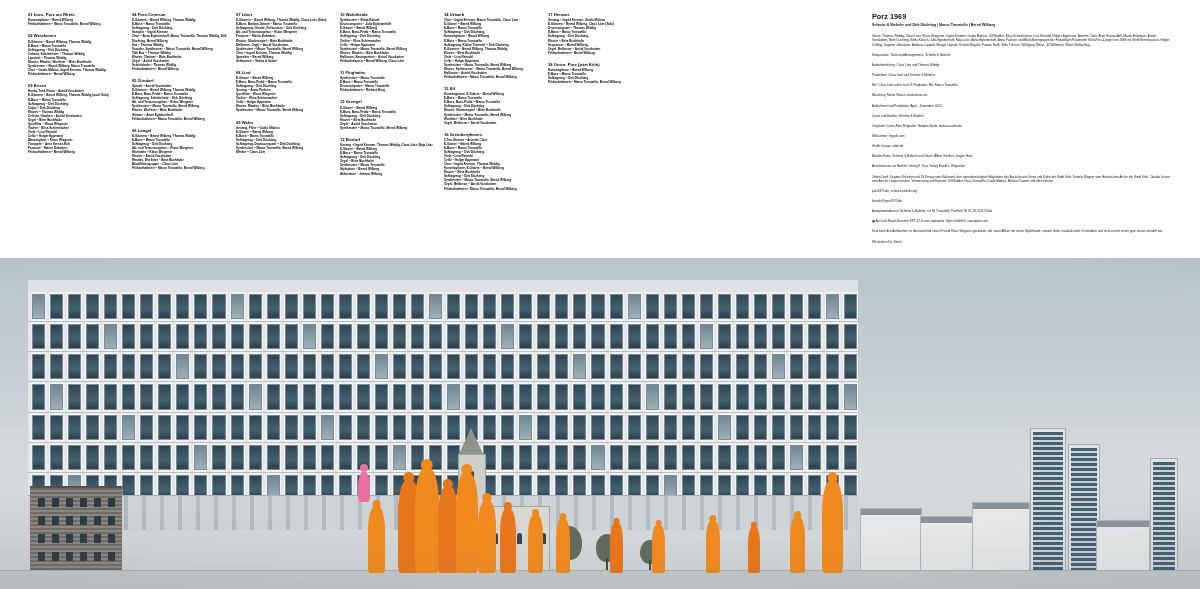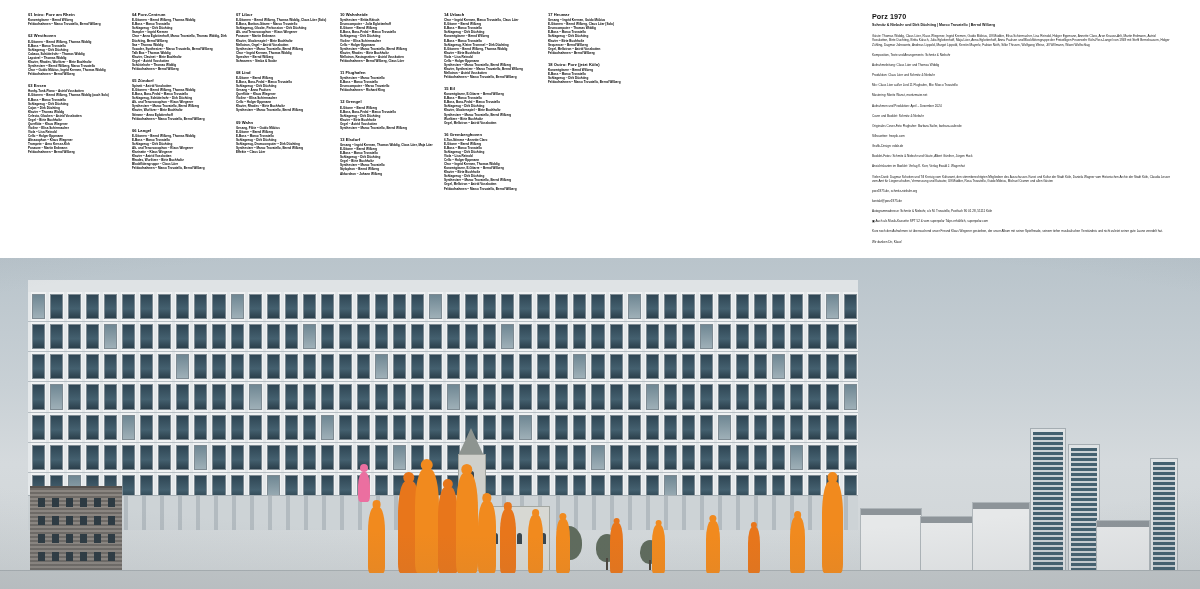--- a/index.html
+++ b/index.html
@@ -394,21 +394,21 @@
           <div class="bline">Konzertgitarre – Bernd Wilberg</div>
           <div class="bline">E-Bass – Marco Trovatello</div>
           <div class="bline">Schlagzeug – Dirk Düchting</div>
           <div class="bline">Feldaufnahmen – Marco Trovatello, Bernd Wilberg</div>
         </div>
       </div>
 
     </div>
 
     <div class="prose">
-      <h1>Porz 1970</h1>
+      <h1>Porz 1969</h1>
       <div class="sub">Schmitz &amp; Niebuhr und Dirk Düchting | Marco Trovatello | Bernd Wilberg</div>
       <p>Gäste: Thomas Widdig, Claus Löer, Klaus Wiegener, Ingrid Kremen, Guido Möbius, Ulf Müdder, Elisa Schirrmacher, Lisa Reinold, Holger Eppmann, Annette Claro, Aron Krause-Arlt, Martin Erdmann, Astrid Vosskotten, Birte Duchting, Britta Kätsch, Julia Eglottenhoff, Maja Löer, Anna Eglottenhoff, Anna Paulsen und Blockflötengruppe der Freiwilligen Feuerwehr Köln-Porz-Langel von 1949 mit Steffi Bernshausen, Holger Zühling, Dagmar Jahrowetz, Andreas Lippold, Margot Lippold, Kerstin Mayerlz, Fabian Nöth, Silke Thissen, Wolfgang Weise, Jill Willmann, Wiwei Wolfschlag</p>
       <p class="small">Komposition, Texte und Arrangements: Schmitz &amp; Niebuhr</p>
       <p class="small">Aufnahmeleitung: Claus Löer und Thomas Widdig</p>
       <p class="small">Produktion: Claus Löer und Schmitz &amp; Niebuhr</p>
       <p class="small">Mix: Claus Löer außer Lied 11 Flughafen, Mix: Marco Trovatello</p>
       <p class="small">Mastering: Moritz Wanst, moritzmaier.net</p>
       <p class="small">Aufnahmen und Produktion: April – Dezember 2024</p>
       <p class="small">Cover und Booklet: Schmitz &amp; Niebuhr</p>
       <p class="small">Originales Cover-Foto Flughafen: Barbara Sailer, barbara-sailer.de</p>

